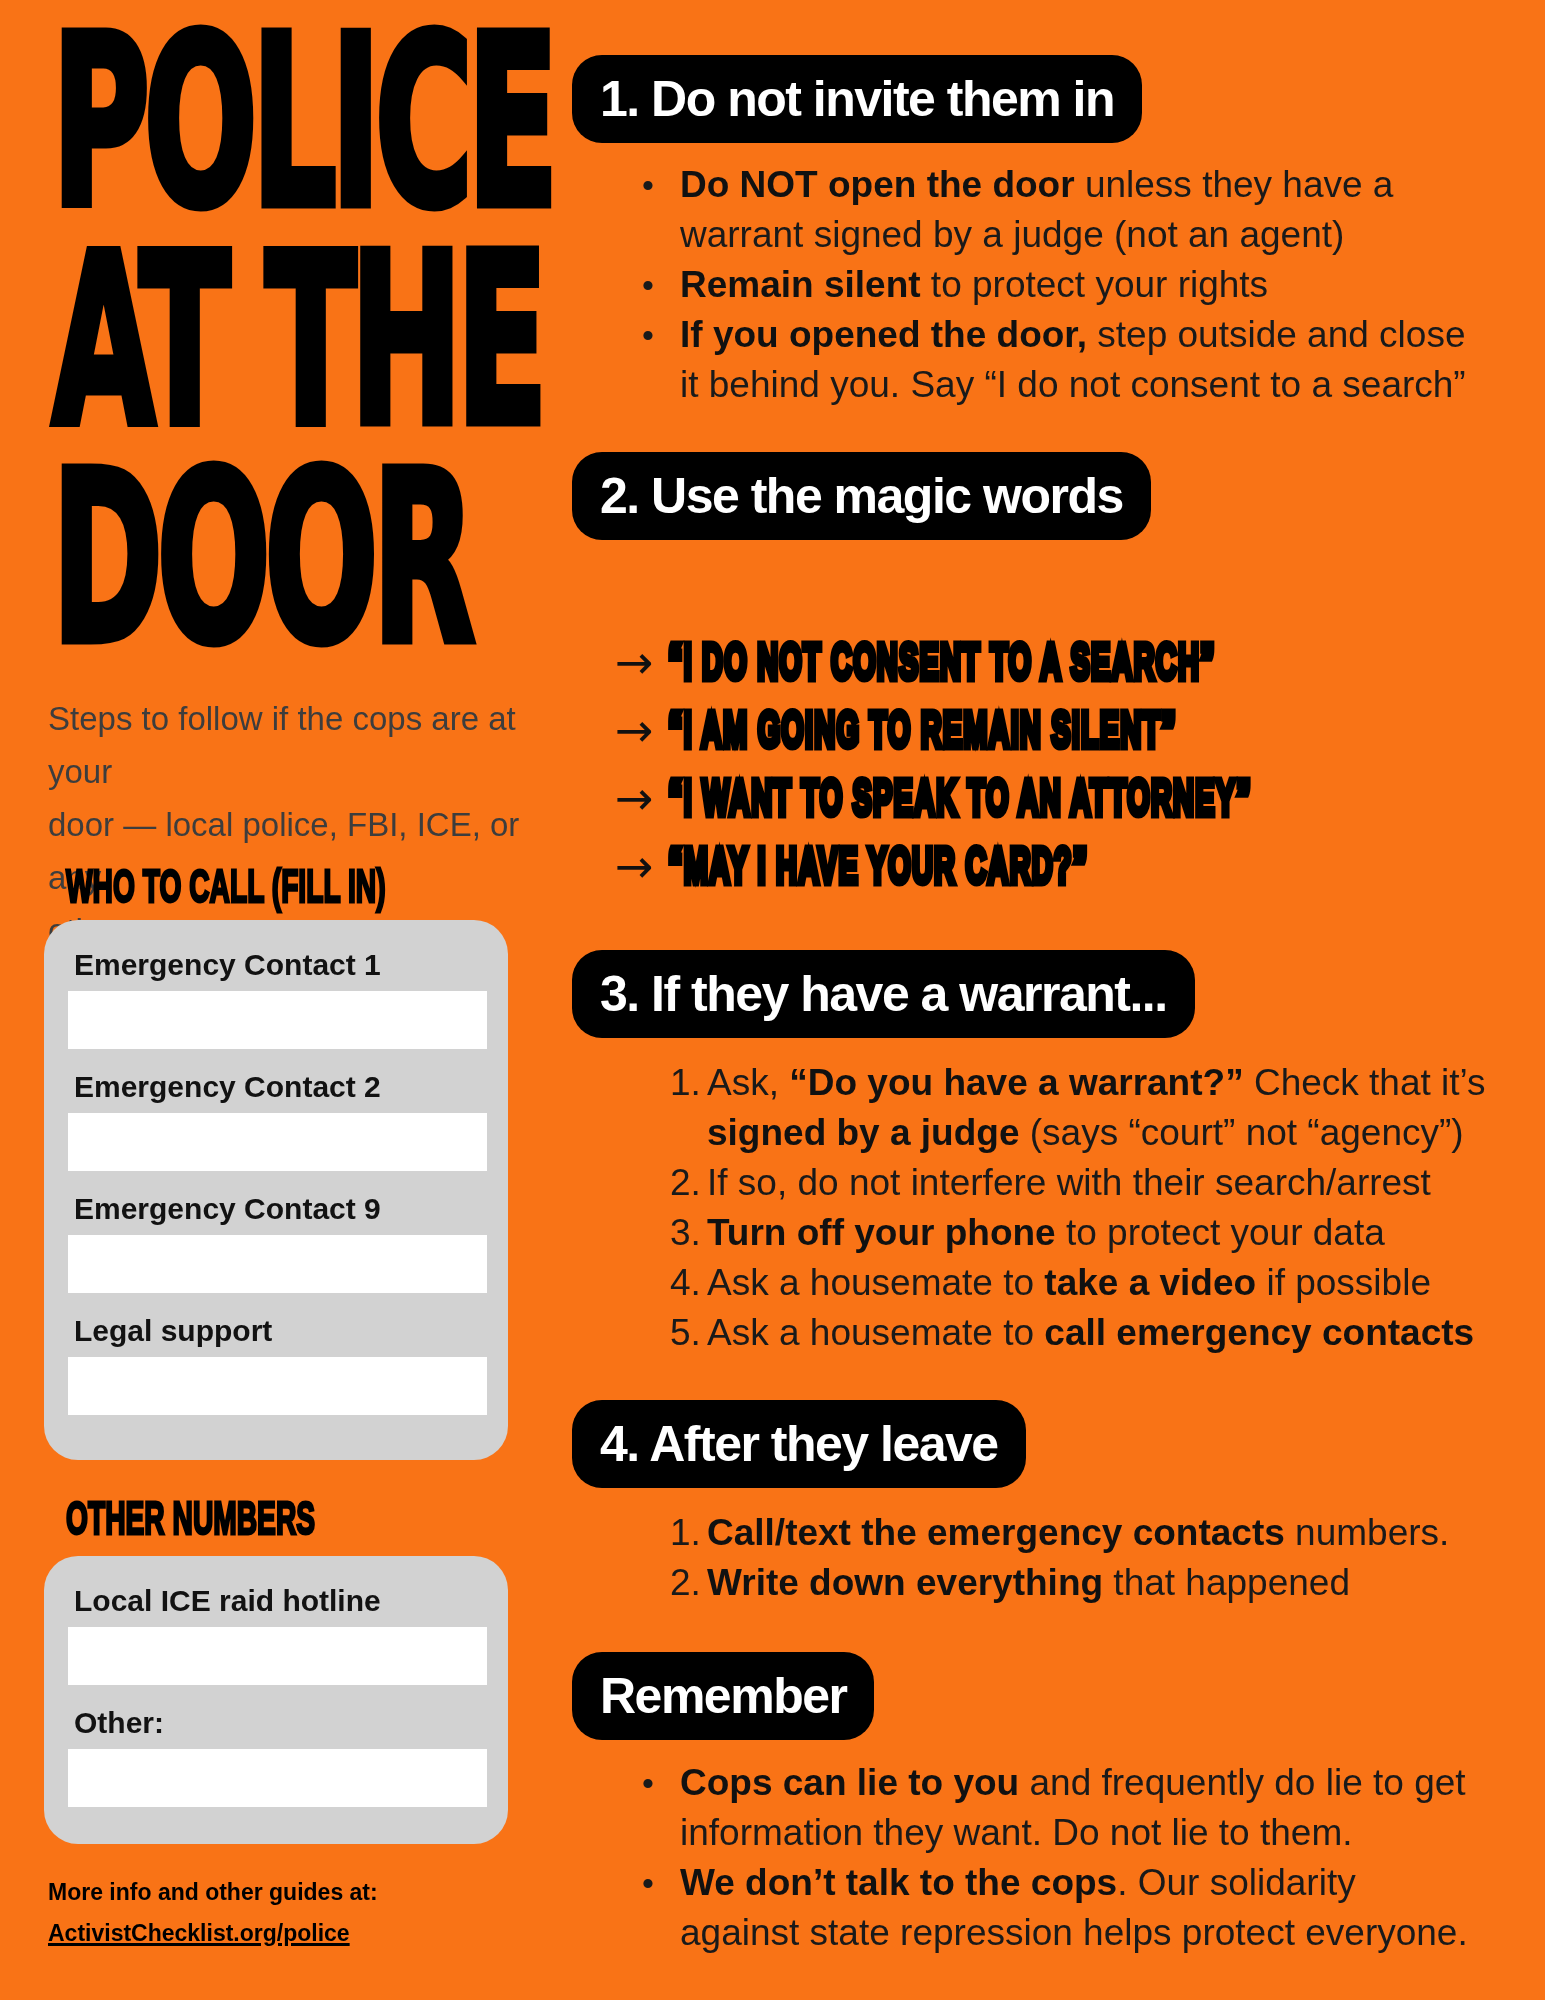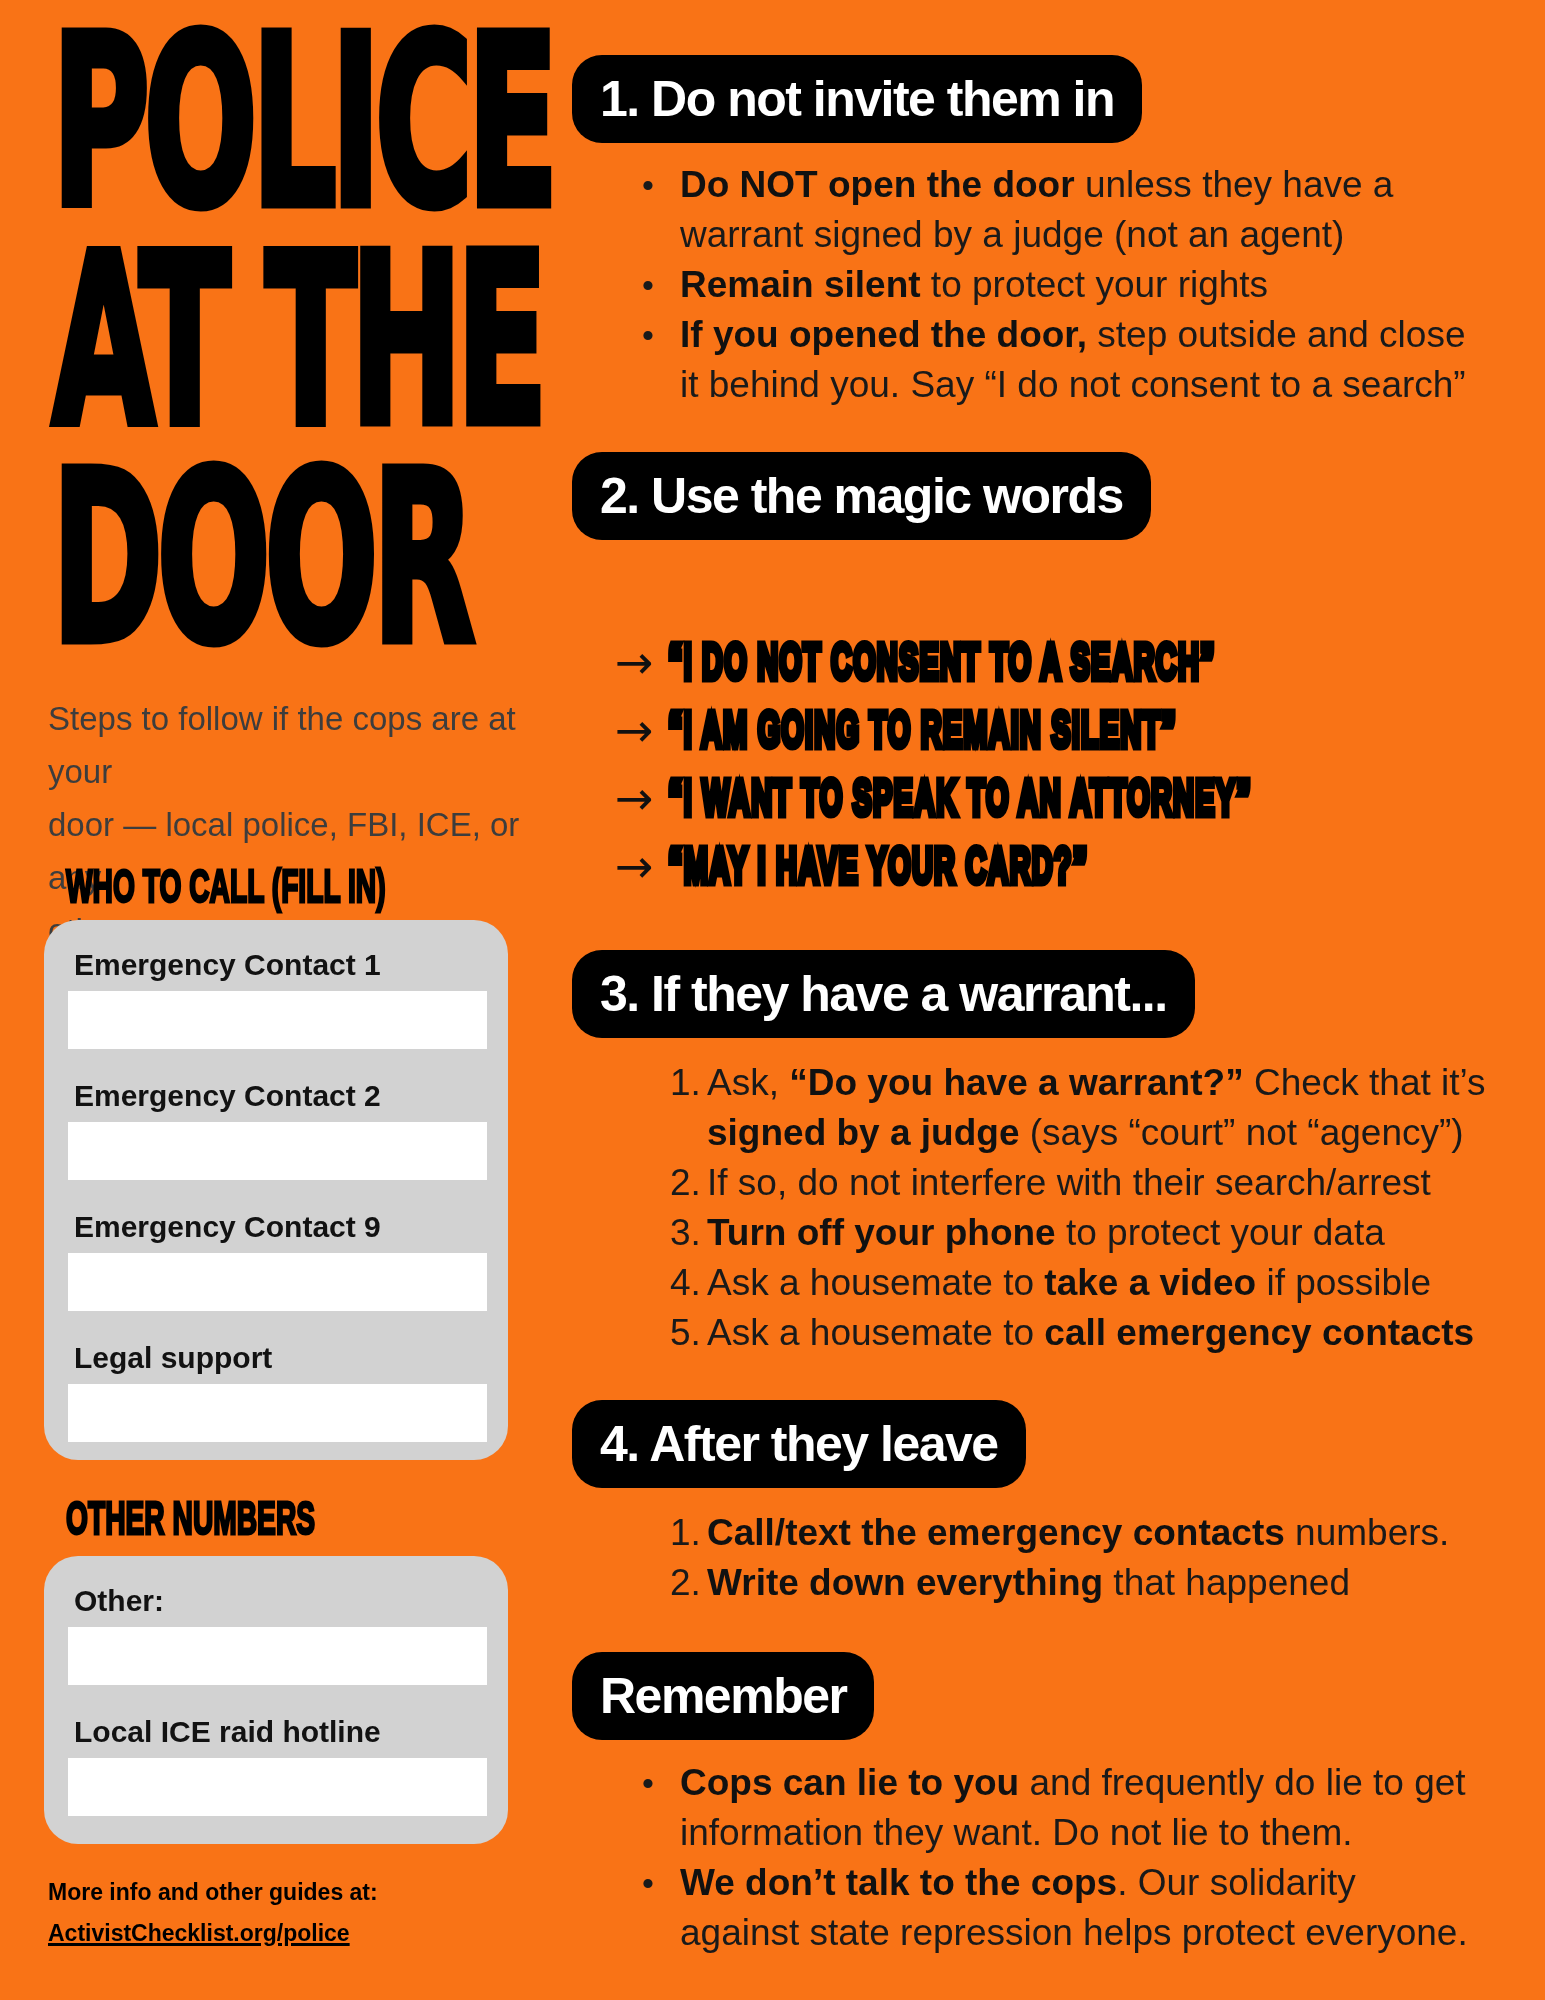--- a/index.html
+++ b/index.html
@@ -16,21 +16,21 @@
             font-size:33px;line-height:53px;color:#3d3d3d;white-space:pre-line;}
   .mini-heading{position:absolute;left:66px;font-weight:700;font-size:47px;color:#000;
                 letter-spacing:0;-webkit-text-stroke:3px #000;white-space:nowrap;
                 transform:scaleX(0.60);transform-origin:0 0;}
   .mini-heading.who{top:858px;}
   .mini-heading.other{top:1490px;}
   .graybox{position:absolute;left:44px;width:464px;background:#d2d2d2;border-radius:34px;
            box-sizing:border-box;padding:28px 0 0 24px;}
   .graybox.box1{top:920px;height:540px;}
   .graybox.box2{top:1556px;height:288px;}
-  .field{margin-bottom:30px;}
+  .field{margin-bottom:21px;}
   .field-label{font-size:30px;font-weight:700;color:#121212;margin:0 0 9px 6px;}
   .input-box{width:419px;height:58px;background:#ffffff;}
   .footer{position:absolute;left:48px;top:1872px;font-size:23px;font-weight:700;
           line-height:41px;color:#000;}
   .footer-link{color:#000;text-decoration:underline;text-decoration-thickness:3px;cursor:pointer;}
 
   
   .pill{position:absolute;left:572px;height:88px;line-height:88px;background:#000;color:#fff;
         border-radius:30px;padding:0 28px;font-size:50px;font-weight:700;letter-spacing:-1.5px;
         white-space:nowrap;}
@@ -90,25 +90,25 @@
       </div>
       <div class="field">
         <div class="field-label">Legal support</div>
         <div class="input-box"></div>
       </div>
     </div>
 
   <div class="mini-heading other">OTHER NUMBERS</div>
   <div class="graybox box2">
       <div class="field">
-        <div class="field-label">Other:</div>
+        <div class="field-label">Local ICE raid hotline</div>
         <div class="input-box"></div>
       </div>
       <div class="field">
-        <div class="field-label">Local ICE raid hotline</div>
+        <div class="field-label">Other:</div>
         <div class="input-box"></div>
       </div>
     </div>
 
   <div class="footer">
     <div>More info and other guides at:</div>
     <a class="footer-link">ActivistChecklist.org/police</a>
   </div>
 
   <div class="pill p1">1. Do not invite them in</div>

